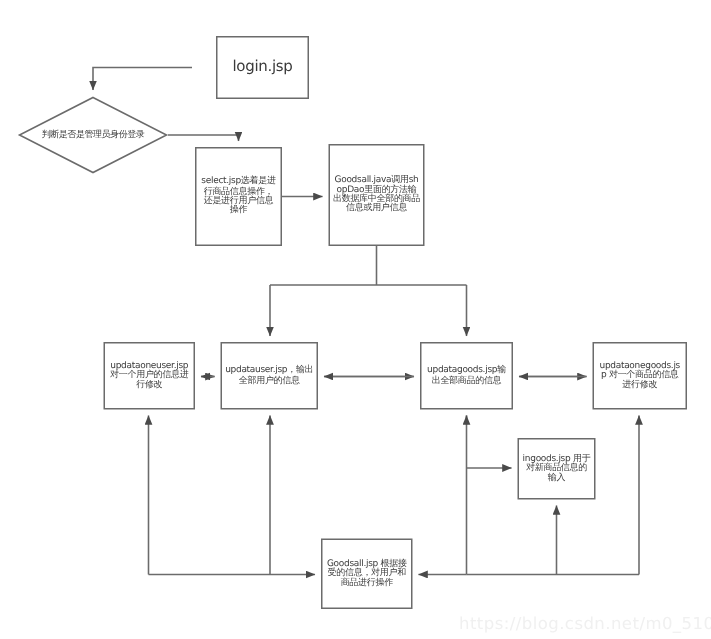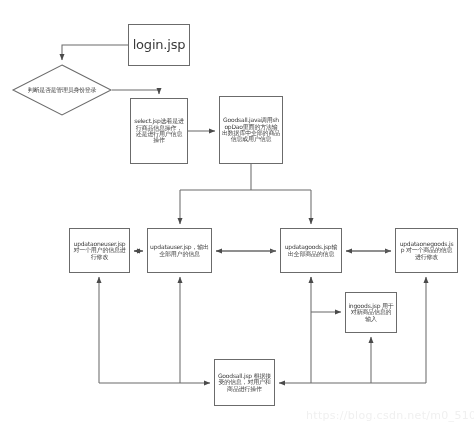--- a/index.html
+++ b/index.html
@@ -126,21 +126,21 @@
       <path d="M311,283 L311,277" marker-end="url(#ah)"></path>
       <path d="M311,312 L341,312" marker-end="url(#ah)"></path>
 
       <path d="M426,383 L311,383"></path>
       <path d="M426,383 L426,277" marker-end="url(#ah)"></path>
 
       <path d="M371,383 L371,337" marker-end="url(#ah)"></path>
     </g>
   </svg>
 
-  <div class="node" style="left:128px; top:24px; width:62px; height:42px; font-size:13px;">
+  <div class="node" style="left:144px; top:24px; width:62px; height:42px; font-size:10px;">
     <span class="txt">login.jsp</span>
   </div>
 
   <div class="diamond-wrap" style="left:12px; top:64px; width:100px; height:52px;">
     <svg width="100" height="52" viewBox="0 0 100 52" xmlns="http://www.w3.org/2000/svg">
       <polygon points="50,1 99,26 50,51 1,26" fill="#ffffff" stroke="#6b6b6b" stroke-width="1.05"></polygon>
     </svg>
     <div class="diamond-label" style="font-size:6px;">判断是否是管理员身份登录</div>
   </div>
 

